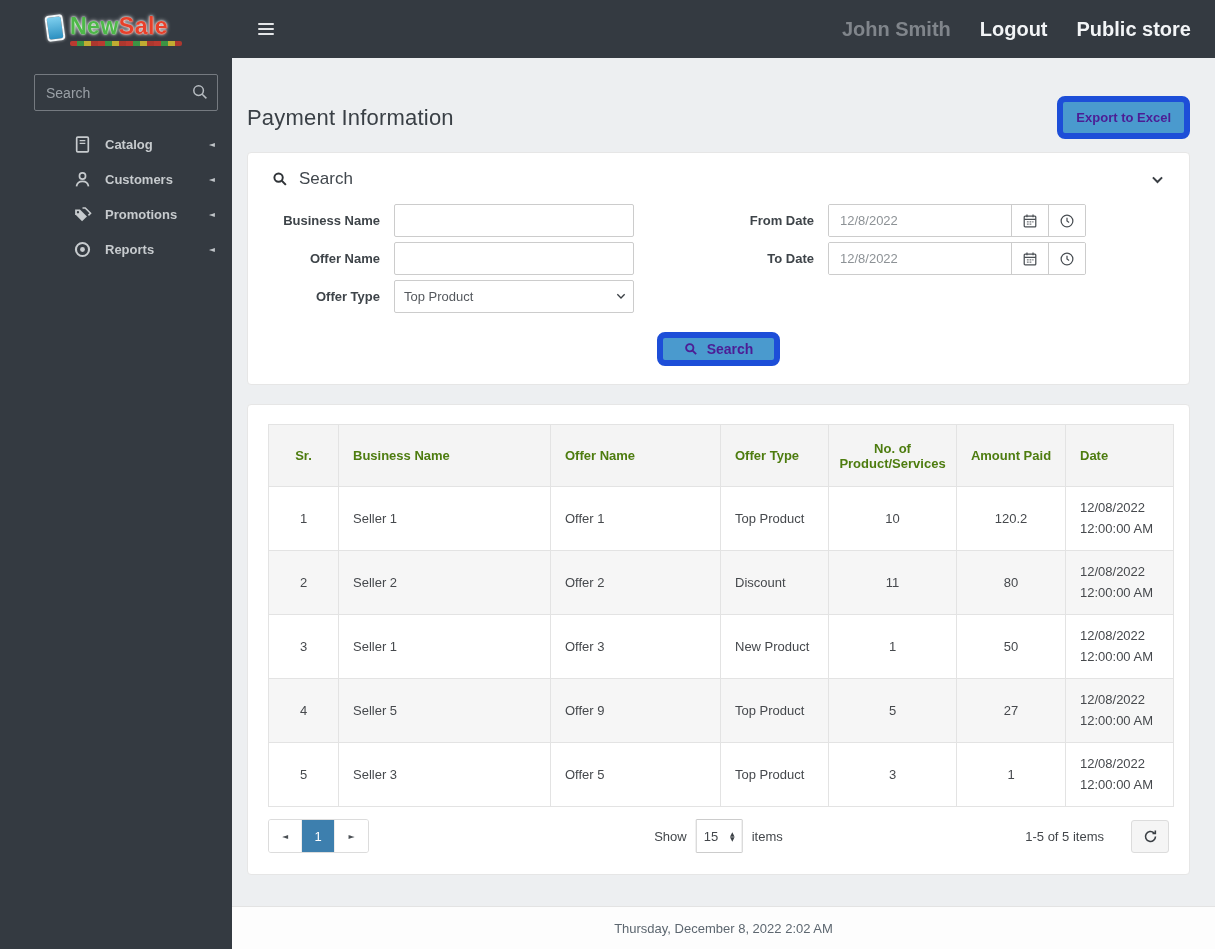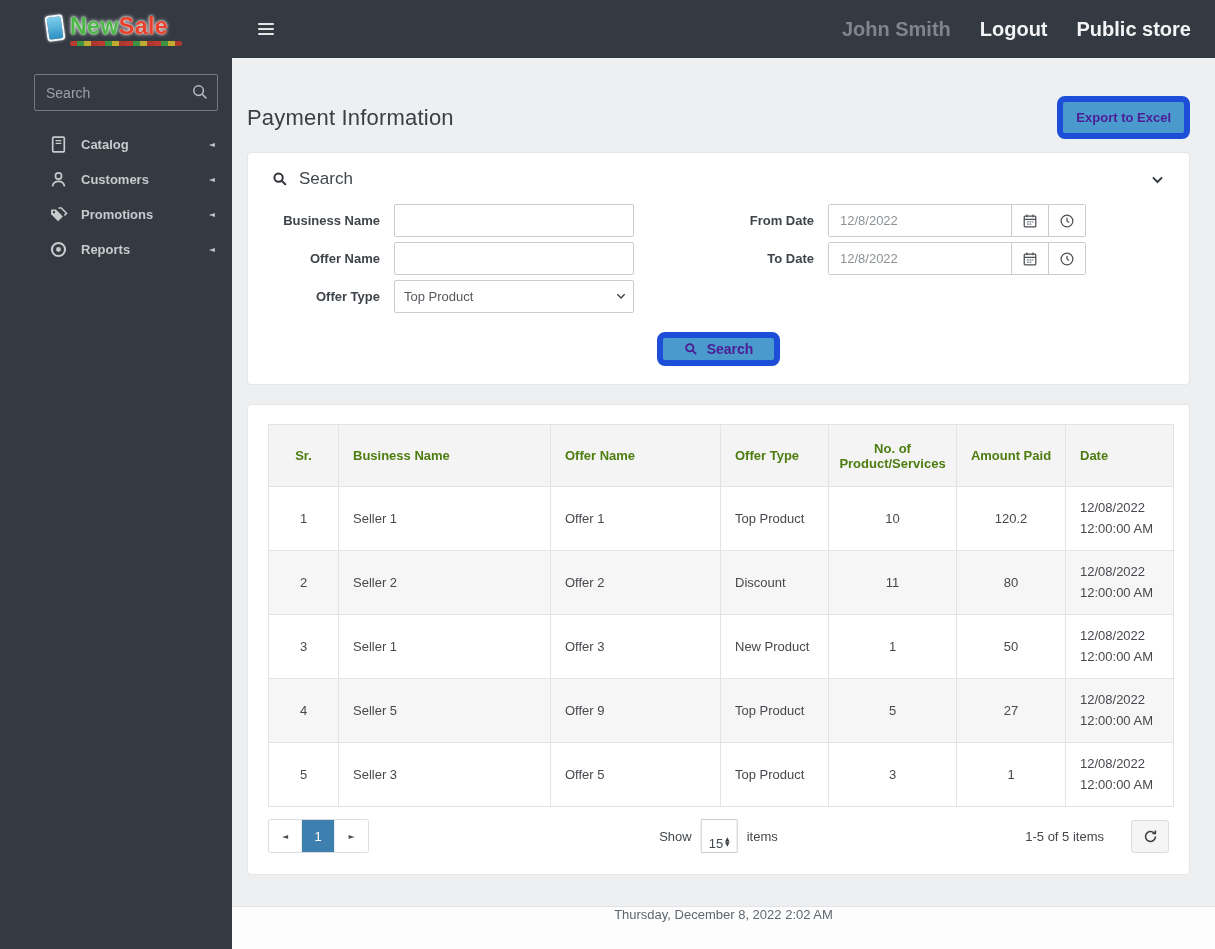--- a/index.html
+++ b/index.html
@@ -16,21 +16,21 @@
   .logo-new { font-size:23px; font-weight:900; letter-spacing:.5px; color:#4db848; text-shadow:0 0 2px #fff,0 0 4px #fff,1px 1px 0 #1d6b22; }
   .logo-sale { font-size:23px; font-weight:900; letter-spacing:.5px; color:#e8402a; text-shadow:0 0 2px #fff,0 0 4px #fff,1px 1px 0 #7c1b10; }
   .logo-tagline { display:block; width:112px; height:5px; margin-top:3px; border-radius:2px; opacity:.85;
     background:repeating-linear-gradient(90deg,#d23a2e 0 7px,#3da344 7px 14px,#d9c02f 14px 21px,#c2372b 21px 28px); }
 
   .side-search { margin:12px 14px 6px 14px; position:relative; }
   .side-search input { width:100%; height:37px; background:transparent; border:1px solid #757a80; border-radius:2px; color:#ced2d5; font-size:14px; padding:0 36px 0 11px; outline:none; font-family:inherit; }
   .side-search input::placeholder { color:#9aa0a6; }
   .side-search .mag { position:absolute; right:9px; top:9px; color:#b7bcc1; }
 
-  .menu { margin-top:10px; }
+  .menu { margin-top:10px;margin-left:24px; }
   .menu-item { display:flex; align-items:center; height:35px; padding:0 17px 0 29px; color:#c7cbce; font-size:13px; font-weight:700; cursor:pointer; }
   .menu-icon { width:19px; height:19px; margin-right:13px; color:#c7cbce; flex:0 0 19px; }
   .menu-caret { margin-left:auto; font-size:8px; color:#c0c4c8; font-family:"DejaVu Sans",sans-serif; }
 
   
   .main { flex:1; display:flex; flex-direction:column; min-width:0; }
 
   .topbar { height:58px; flex:0 0 58px; background:#343a41; display:flex; align-items:center; padding:0 24px 0 26px; }
   .hamburger { width:16px; cursor:pointer; }
   .hamburger i { display:block; height:2px; background:#e3e5e7; margin:3px 0; border-radius:1px; }
@@ -85,27 +85,27 @@
   .ac { text-align:center; }
   tbody tr:nth-child(even) { background:#f6f6f6; }
   .date-cell div { line-height:1.6; }
 
   .table-footer { display:flex; align-items:center; margin-top:12px; position:relative; height:34px; }
   .pager { display:flex; border:1px solid #dcdcdc; border-radius:3px; overflow:hidden; background:#fff; }
   .pager-cell { width:33px; height:32px; display:flex; align-items:center; justify-content:center; font-size:8px; color:#4a4f54; border-right:1px solid #ececec; cursor:pointer; background:#fff; font-family:"DejaVu Sans",sans-serif; }
   .pager-cell:last-child { border-right:none; }
   .pager-cell.active { background:#3d7fae; color:#fff; font-size:13px; font-family:inherit; }
   .show-group { position:absolute; left:50%; transform:translateX(-50%); display:flex; align-items:center; gap:9px; font-size:13px; color:#43474b; }
-  .page-size-box { border:1px solid #ccc; border-radius:1px; width:37px; height:32px; display:flex; justify-content:space-between; padding:16px 7px; cursor:pointer; background:#fff; }
+  .page-size-box { border:1px solid #ccc; border-radius:1px; width:47px; height:32px; display:flex; align-items:center; justify-content:space-between; padding:16px 7px; cursor:pointer; background:#fff; }
   .page-size-box .val { font-size:13px; color:#43474b; }
   .spinner { display:flex; flex-direction:column; font-size:6px; line-height:5px; color:#3a3f44; font-family:"DejaVu Sans",sans-serif; }
   .range-label { margin-left:auto; font-size:13px; color:#43474b; margin-right:27px; }
   .refresh-btn { width:38px; height:33px; background:#f5f5f5; border:1px solid #dcdcdc; border-radius:3px; display:flex; align-items:center; justify-content:center; color:#3a3f44; cursor:pointer; }
 
-  .footer { height:43px; flex:0 0 43px; background:#fdfdfd; border-top:1px solid #e3e3e3; display:flex; justify-content:center; font-size:13px; color:#5d6770; }
+  .footer { height:43px; flex:0 0 43px; background:#fdfdfd; border-top:1px solid #e3e3e3; display:flex; align-items:center; justify-content:center; font-size:13px; color:#5d6770; }
 
   svg { display:block; }
 </style>
 </head>
 <body>
 
 <div class="app">
 
   <aside class="sidebar">
     <div class="logo">

